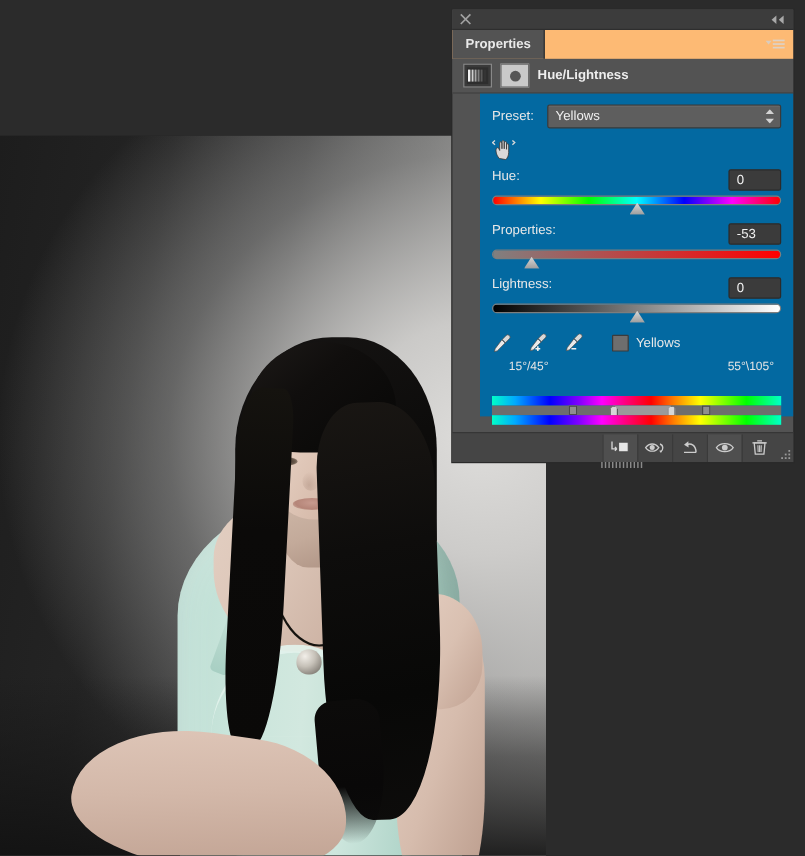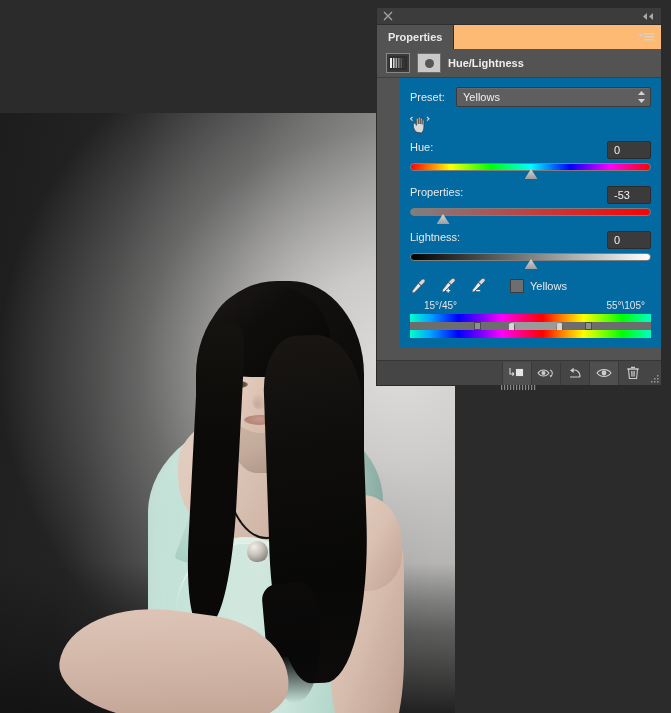--- a/index.html
+++ b/index.html
@@ -393,21 +393,21 @@
     border-radius: 1px;
   }
   #colorize-label { font-size: 11px; color: #e8e8e8; }
 
   
   #range-readout {
     display: flex;
     justify-content: space-between;
     font-size: 10px;
     color: #e4e4e4;
-    padding: 0 6px 2px 14px;
+    padding: 0 6px 18px 14px;
   }
   
   #range-bars { position: relative; height: 24px; margin-top: 1px; }
   .spectrum {
     position: absolute; left: 0; right: 0; height: 8px;
     background: linear-gradient(90deg,
       #00ffc8 0%, #00aaff 8%, #0000ff 20%, #8000ff 30%,
       #ff00ff 38%, #ff0080 46%, #ff0000 55%, #ff8000 63%,
       #ffff00 72%, #80ff00 80%, #00ff00 88%, #00ffc8 100%);
   }

